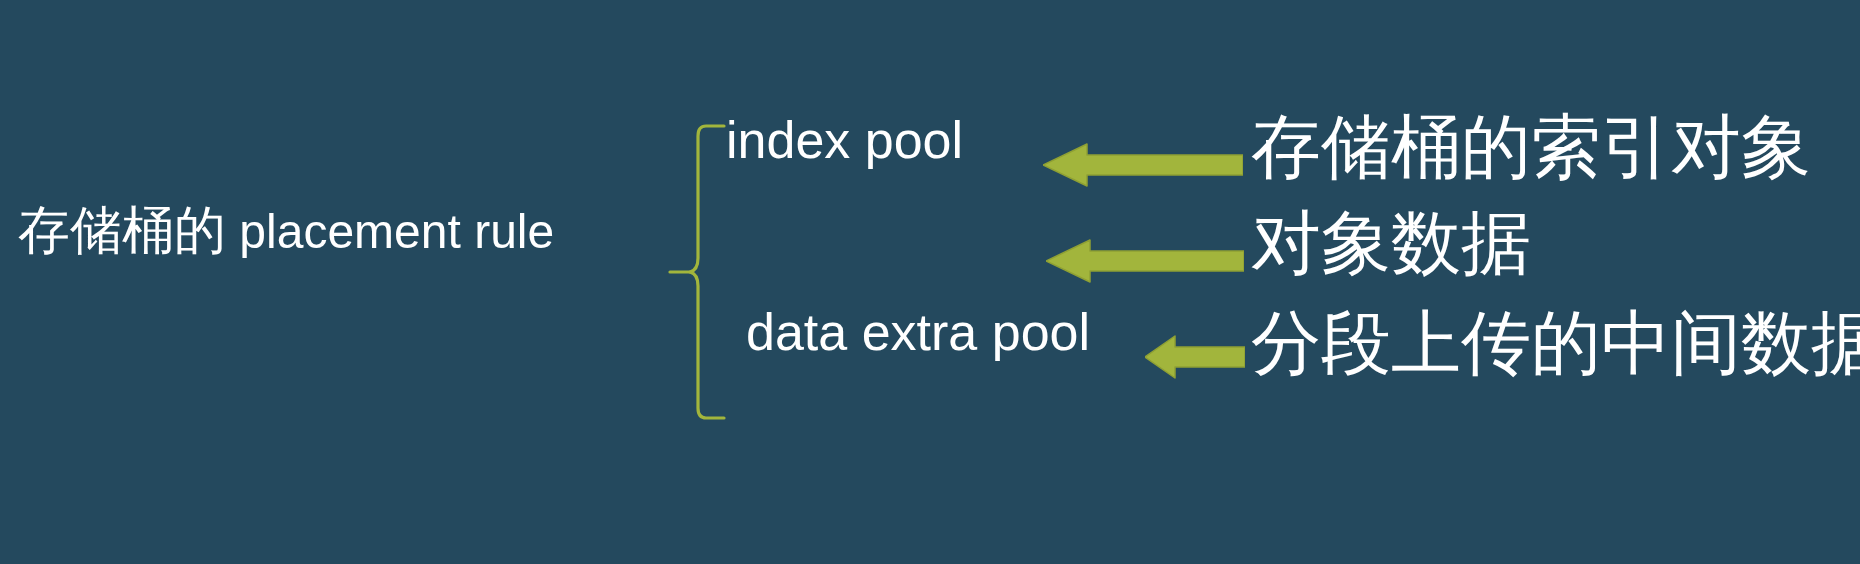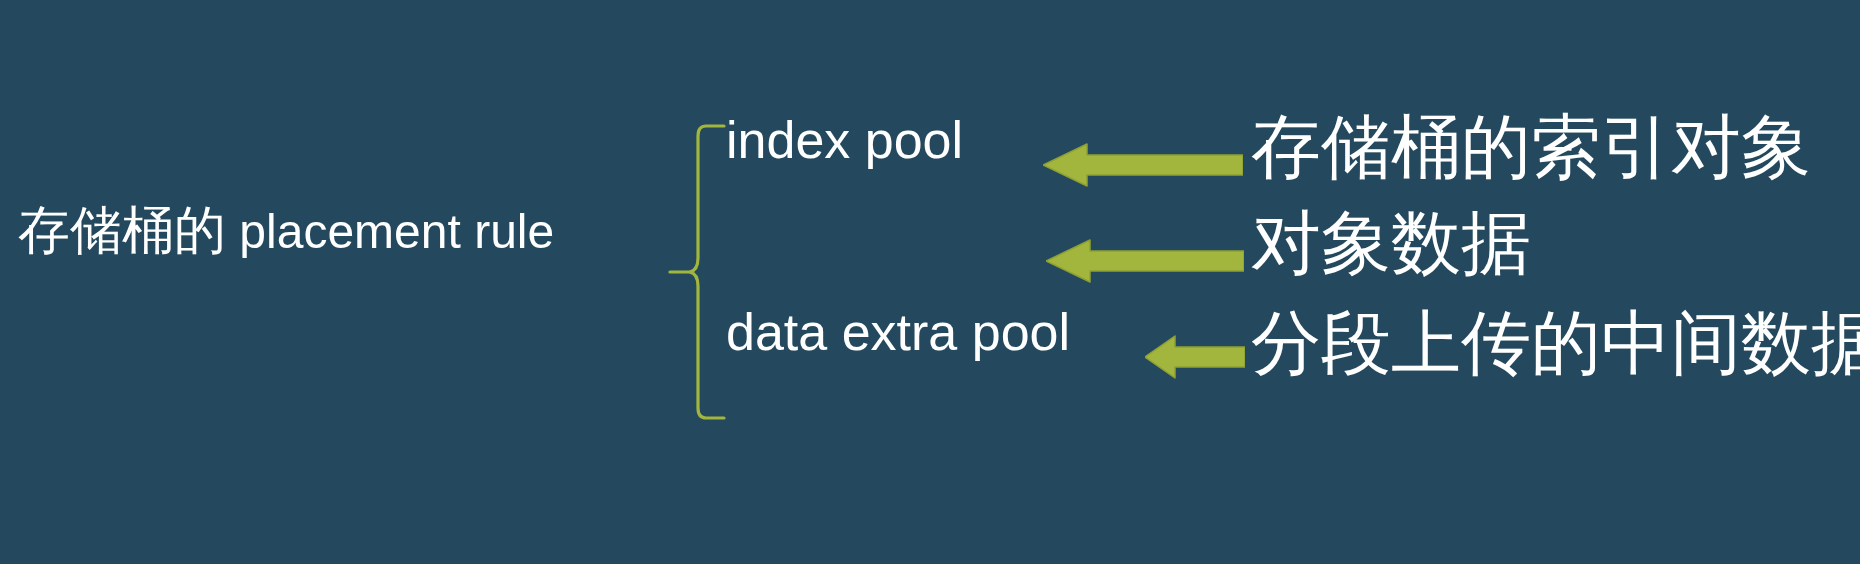--- a/index.html
+++ b/index.html
@@ -54,21 +54,21 @@
   }
 
   
   .pool-label {
     font-family: Liberation Sans, sans-serif;
     font-size: 52px;
     left: 726px;
   }
   #pool-0 { top: 114px; }
   #pool-1 { top: 210px; }
-  #pool-2 { top: 306px; }
+  #pool-2 { top: 306px; margin-left: 20px; }
 
   
   .arrow {
     position: absolute;
     height: 46px;
   }
   #arrow-0 { left: 1043px; top: 142px; width: 200px; }
   #arrow-1 { left: 1046px; top: 238px; width: 198px; }
   #arrow-2 { left: 1145px; top: 334px; width: 100px; }
 

